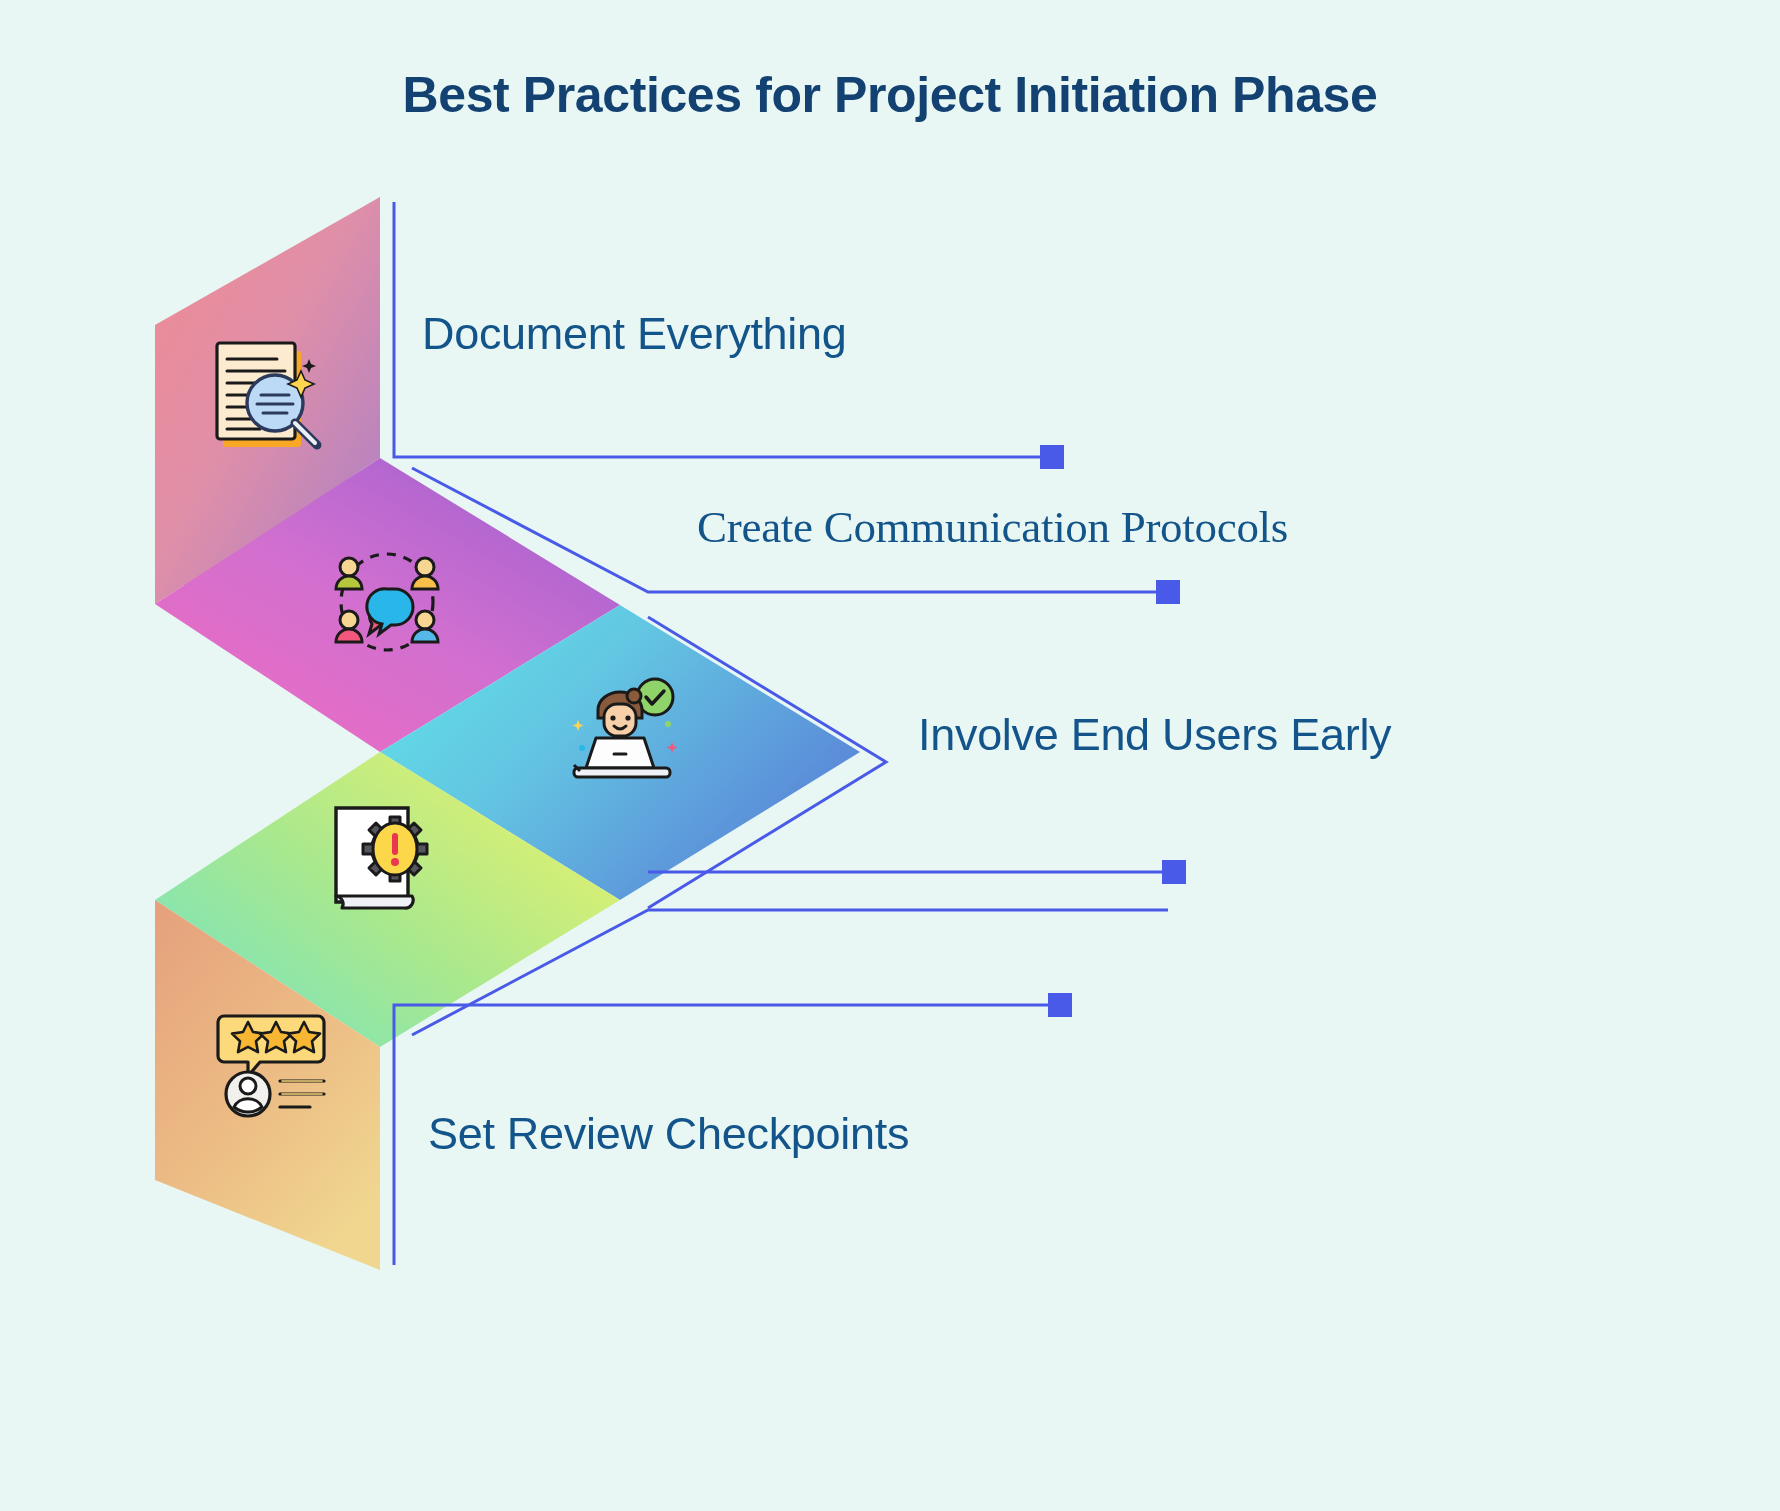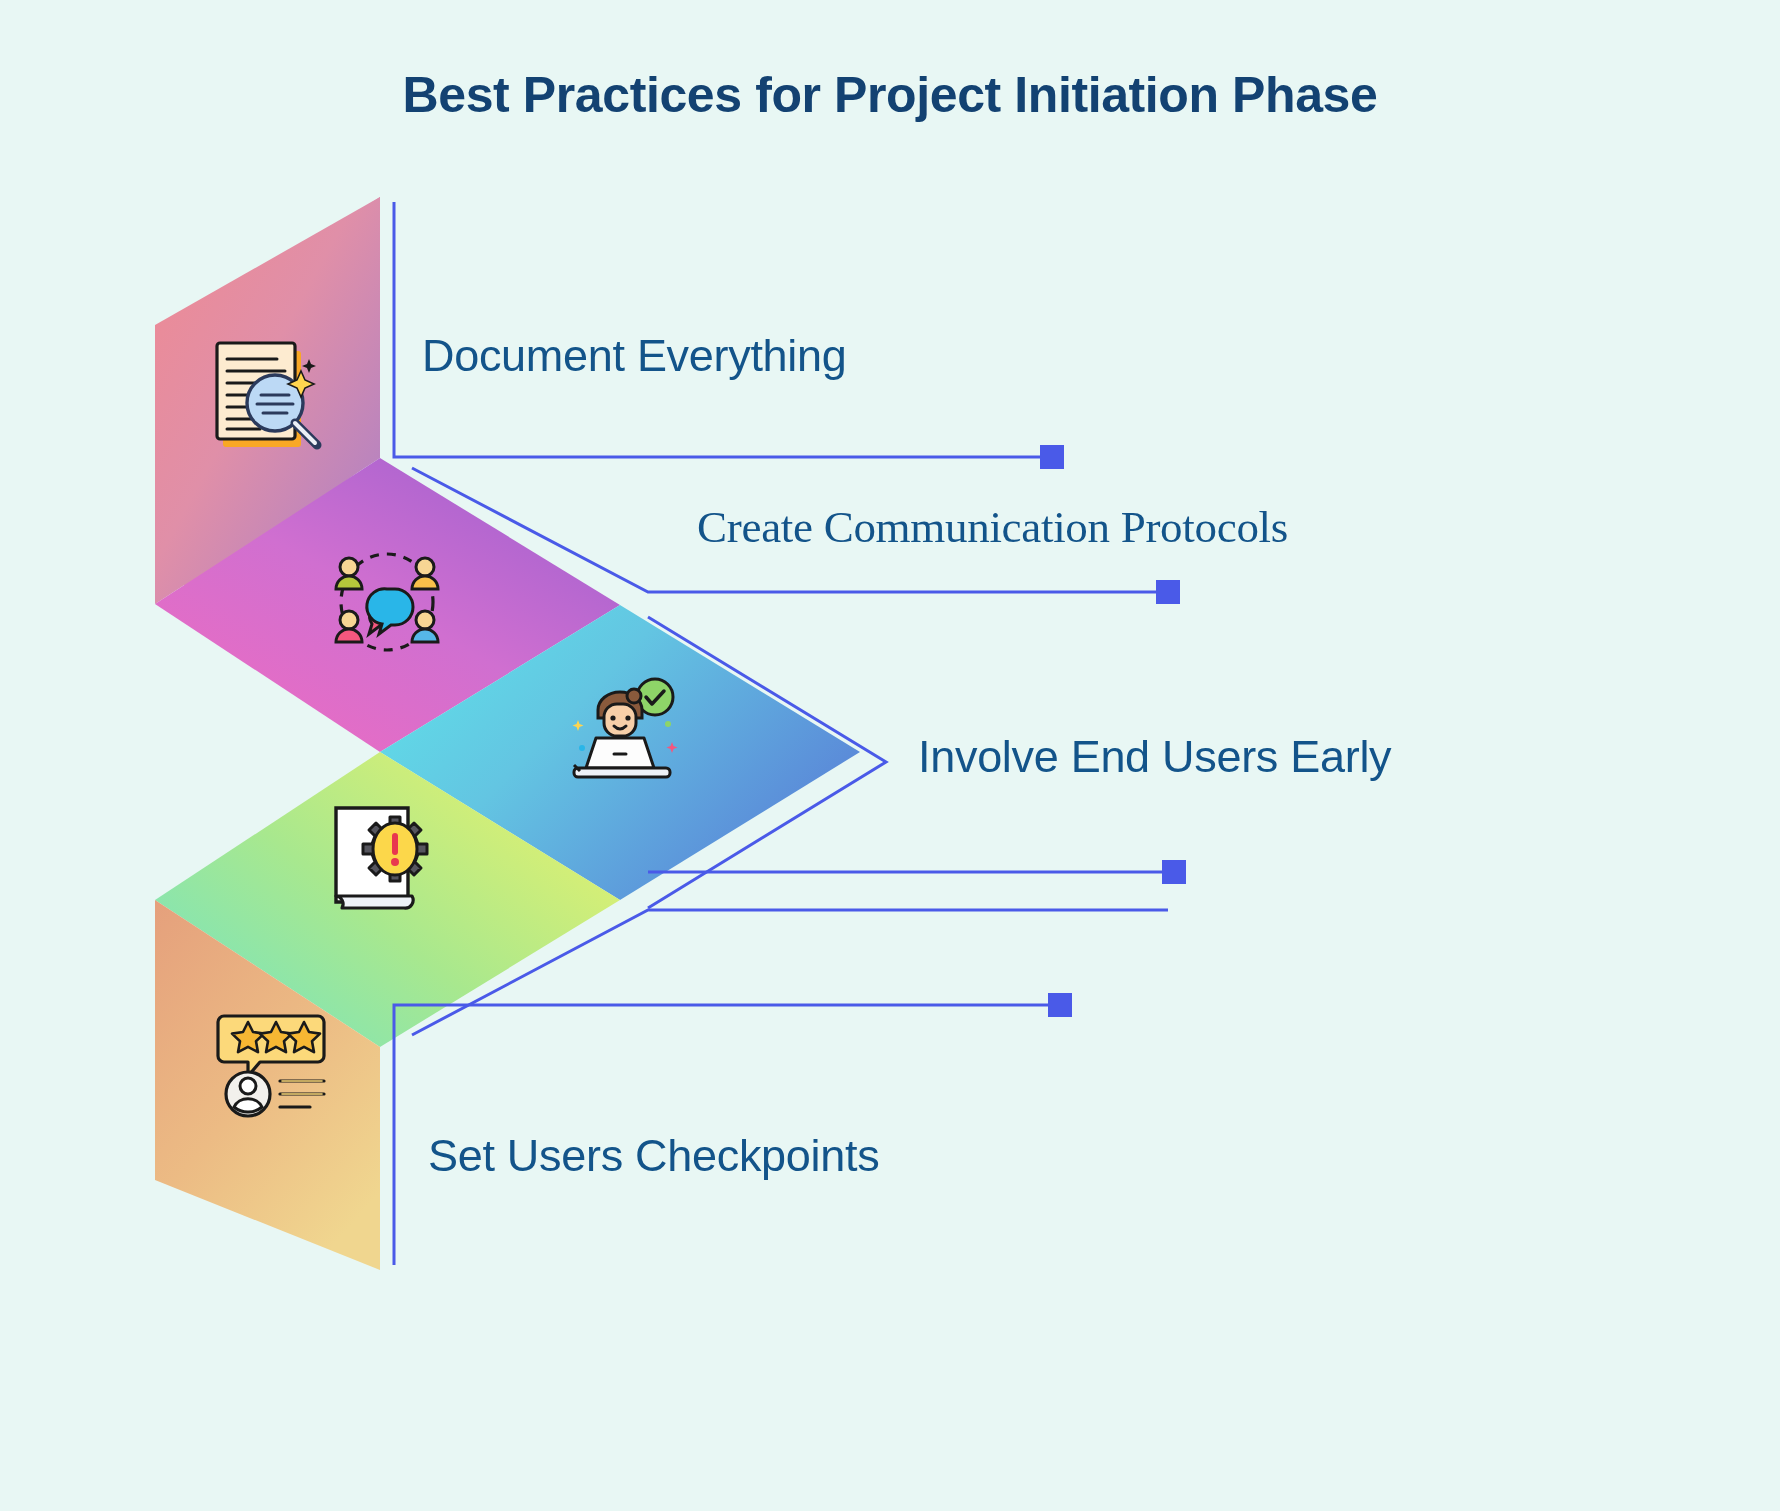--- a/index.html
+++ b/index.html
@@ -20,21 +20,21 @@
     color:#134272;
     white-space:nowrap;
   }
   .lbl{
     position:absolute;
     font-size:45px;
     color:#13548a;
     white-space:nowrap;
     letter-spacing:-0.3px;
   }
-  .lbl-l{transform:translate(0,-50%);margin-top:22px;}
+  .lbl-l{transform:translate(0,-50%);}
   .lbl-r{transform:translate(-100%,-50%);}
   svg.layer{position:absolute;left:0;top:0;width:1780px;height:1511px;}
   .icon{position:absolute;}
 </style>
 </head>
 <body>
 
 <div id="stage">
 
   <div id="title">Best Practices for Project Initiation Phase</div>
@@ -206,15 +206,15 @@
     </svg>
   </div>
 
   <div class="lbl lbl-l" style="left:422px;top:334px;">Document Everything</div>
 
   <div class="lbl lbl-r" style="left:1288px;top:527px;font-family:Liberation Serif, serif;">Create Communication Protocols</div>
 
   <div class="lbl lbl-l" style="left:918px;top:735px;">Involve End Users Early</div>
 
 
-  <div class="lbl lbl-l" style="left:428px;top:1134px;">Set Users Checkpoints</div>
+  <div class="lbl lbl-l" style="left:428px;top:1134px;">Set Review Checkpoints</div>
 
 </div>
 
 </body></html>

